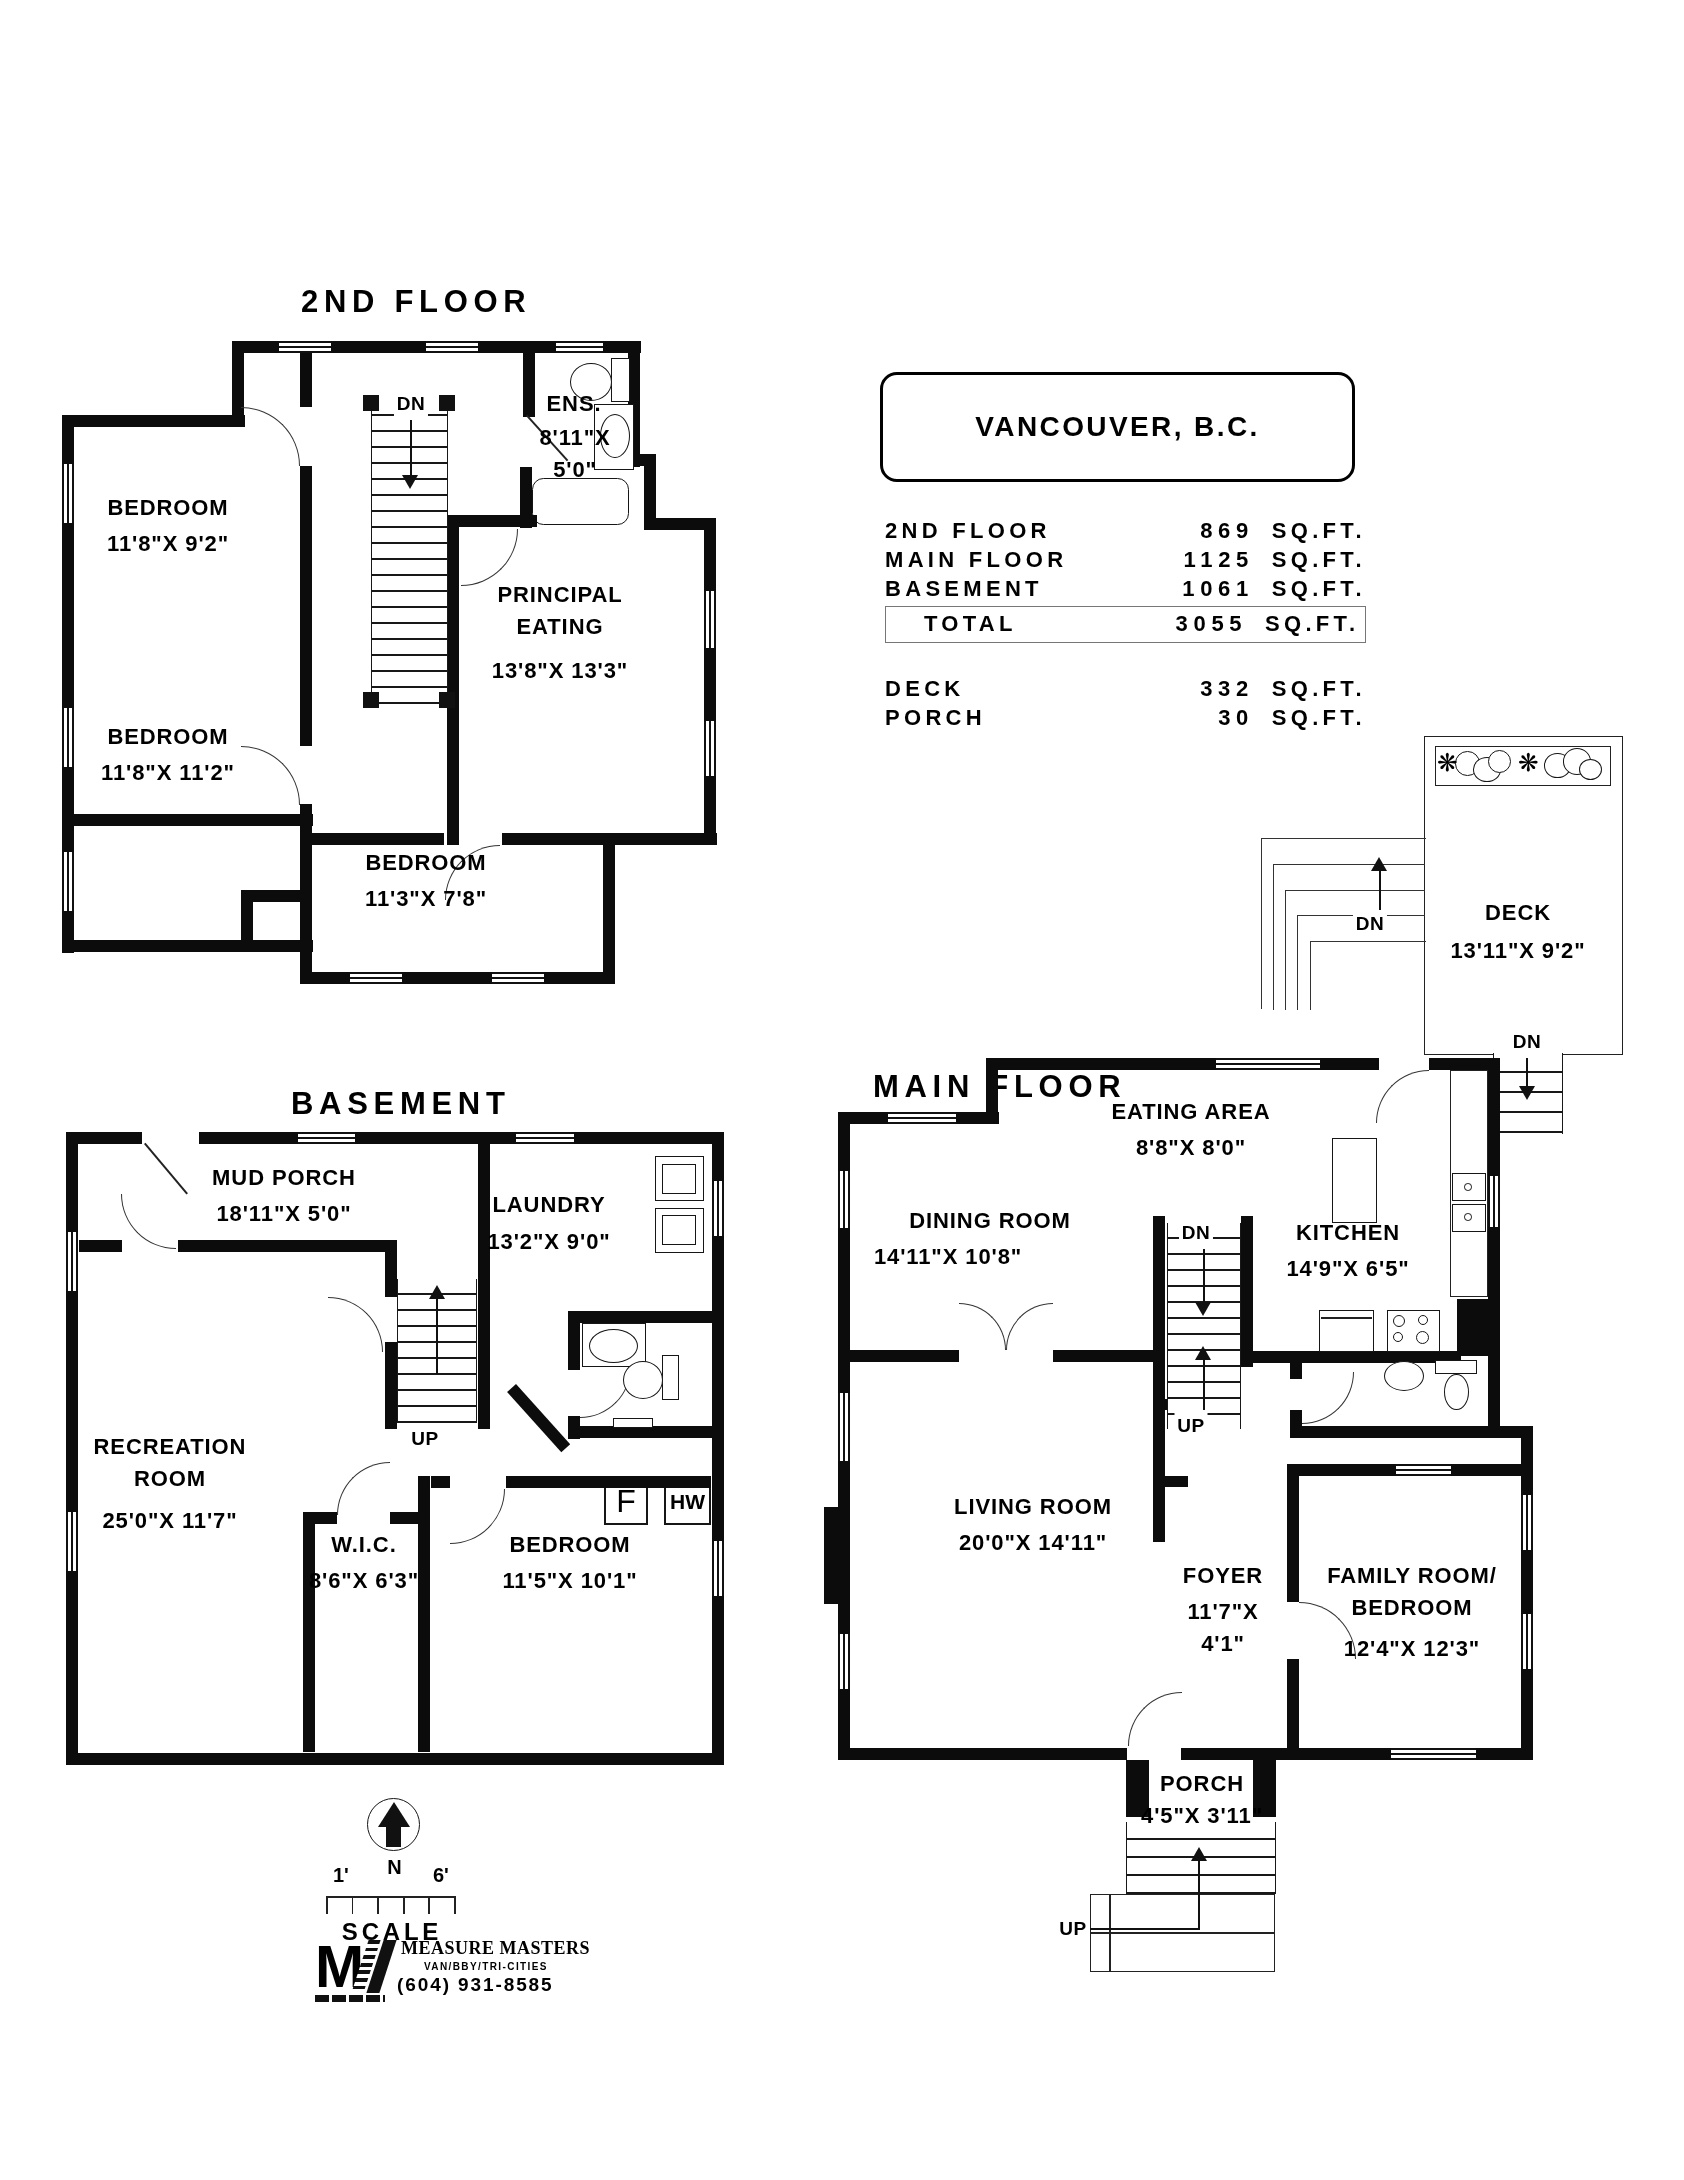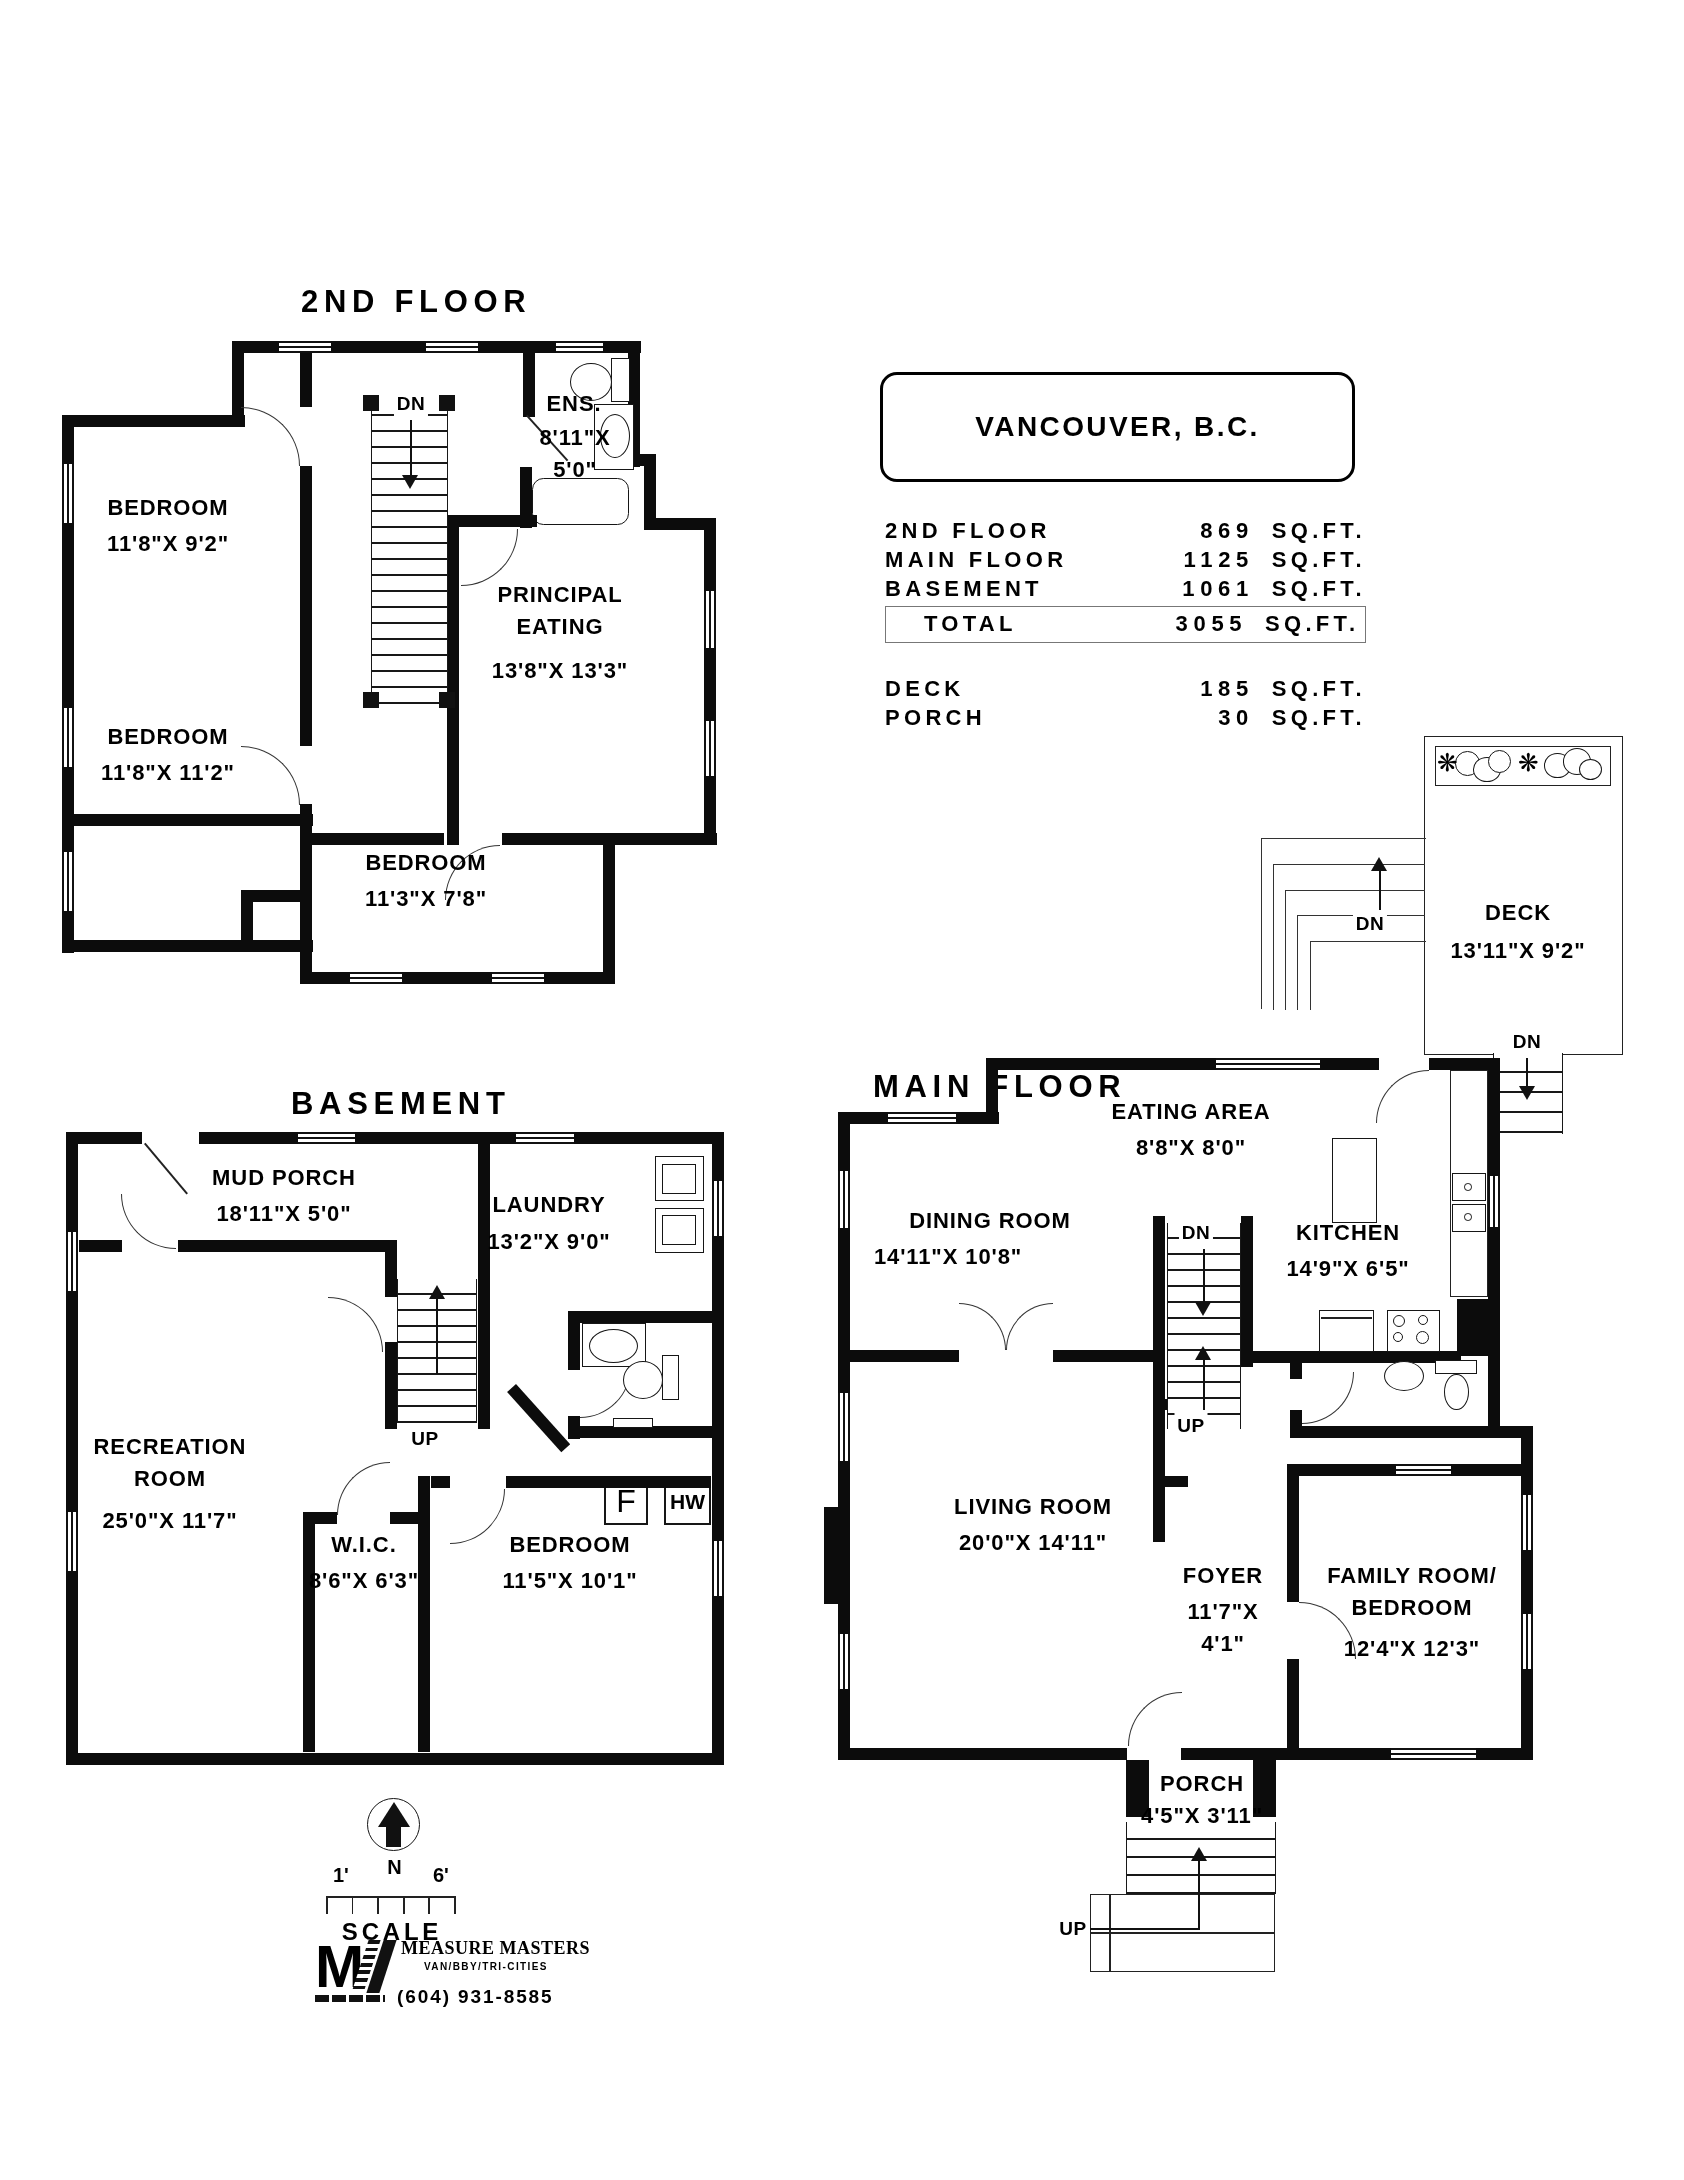--- a/index.html
+++ b/index.html
@@ -33,21 +33,21 @@
   .trow .tn{text-align:right;letter-spacing:5.7px;}
   .boxed{border:1.9px solid #777;height:35px;margin-top:2.8px;padding:0 5.7px 0 0;}
   .boxed .tl{padding-left:38px;}
   .outdoor{position:absolute;left:885px;top:674px;width:481px;}
   .plant{position:absolute;font-size:24.6px;line-height:1;}
   .scalebar{position:absolute;left:326px;top:1896px;width:130px;height:16px;border-top:2.1px solid #222;background:repeating-linear-gradient(to right,#222 0 1.9px,transparent 1.9px 25.6px);}
   .slbl{position:absolute;font-weight:bold;font-size:20px;}
   .logoM{position:absolute;font-weight:bold;font-size:59px;line-height:1;font-family:"Liberation Sans",sans-serif;}
   .lgname{position:absolute;font-family:"Liberation Serif","DejaVu Serif",serif;font-weight:bold;font-size:18px;letter-spacing:0.5px;}
   .lgregion{position:absolute;font-weight:bold;font-size:10px;letter-spacing:1.4px;}
-  .lgphone{position:absolute;font-weight:bold;font-size:19px;letter-spacing:1.9px;margin-top:12px;}
+  .lgphone{position:absolute;font-weight:bold;font-size:19px;letter-spacing:1.9px;}
   .fbox{position:absolute;border:2.8px solid #161616;background:#fff;display:flex;align-items:center;justify-content:center;font-weight:bold;box-sizing:border-box;}
 </style>
 </head>
 <body>
 
 <div class="page">
 
   <div class="tblock">
     <div class="tline">VANCOUVER,  B.C.</div>
   </div>
@@ -70,21 +70,21 @@
     </div>
     <div class="trow boxed">
       <span class="tl">TOTAL</span>
       <span class="tv tn">3055</span>
       <span class="tv">SQ.FT.</span>
     </div>
   </div>
   <div class="outdoor">
     <div class="trow">
       <span class="tl">DECK</span>
-      <span class="tv tn">185</span>
+      <span class="tv tn">332</span>
       <span class="tv">SQ.FT.</span>
     </div>
     <div class="trow">
       <span class="tl">PORCH</span>
       <span class="tv tn">30</span>
       <span class="tv">SQ.FT.</span>
     </div>
   </div>
 
   <div class="grp">

